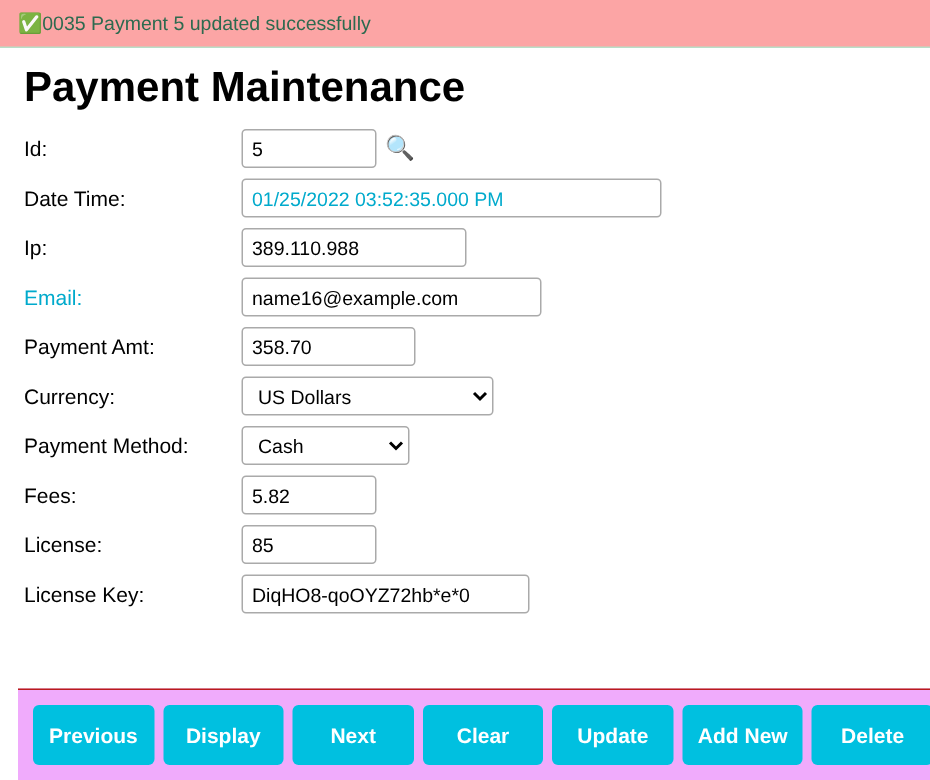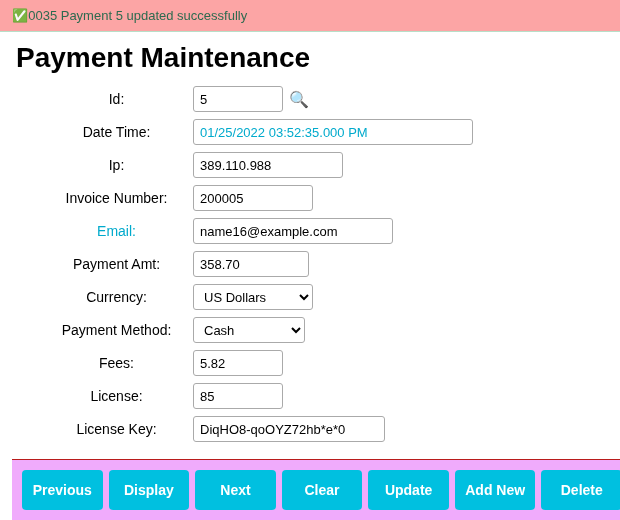--- a/index.html
+++ b/index.html
@@ -30,23 +30,22 @@
     .form-row {
       display: flex;
       align-items: center;
       margin-bottom: 7px;
     }
     .form-label {
       width: 145px;
       min-width: 145px;
       color: #000;
       font-size: 14px;
-      text-align: center;
+      text-align: left;
       padding-right: 8px;
-      margin-left: 32px;
     }
     .form-label.blue {
       color: #00aacc;
     }
     .form-input {
       border: 1px solid #aaa;
       border-radius: 3px;
       padding: 3px 6px;
       font-size: 13px;
       height: 26px;
@@ -60,21 +59,21 @@
     .input-invoice { width: 120px; }
     .input-email { width: 200px; }
     .input-amt { width: 116px; }
     .input-fees { width: 90px; }
     .input-licenses { width: 90px; }
     .input-licensekey { width: 192px; }
     select.form-input {
       background: #fff;
       cursor: pointer;
     }
-    .select-currency { width: 120px; }
+    .select-currency { width: 168px; }
     .select-method { width: 112px; }
     .search-icon {
       margin-left: 6px;
       cursor: pointer;
       font-size: 16px;
       color: #555;
     }
     .footer-bar {
       position: absolute;
       bottom: 0;
@@ -119,24 +118,20 @@
   <div class="form-row">
     <span class="form-label">Date Time:</span>
     <input class="form-input input-datetime" type="text" value="01/25/2022 03:52:35.000 PM" style="color: rgb(0, 170, 204);">
   </div>
 
   <div class="form-row">
     <span class="form-label">Ip:</span>
     <input class="form-input input-ip" type="text" value="389.110.988" style="">
   </div>
 
-  <div class="form-row">
-    <span class="form-label">Invoice Number:</span>
-    <input class="form-input input-invoice" type="text" value="200005" style="">
-  </div>
 
   <div class="form-row">
     <span class="form-label blue">Email:</span>
     <input class="form-input input-email" type="text" value="name16@example.com" style="">
   </div>
 
   <div class="form-row">
     <span class="form-label">Payment Amt:</span>
     <input class="form-input input-amt" type="text" value="358.70" style="">
   </div>

